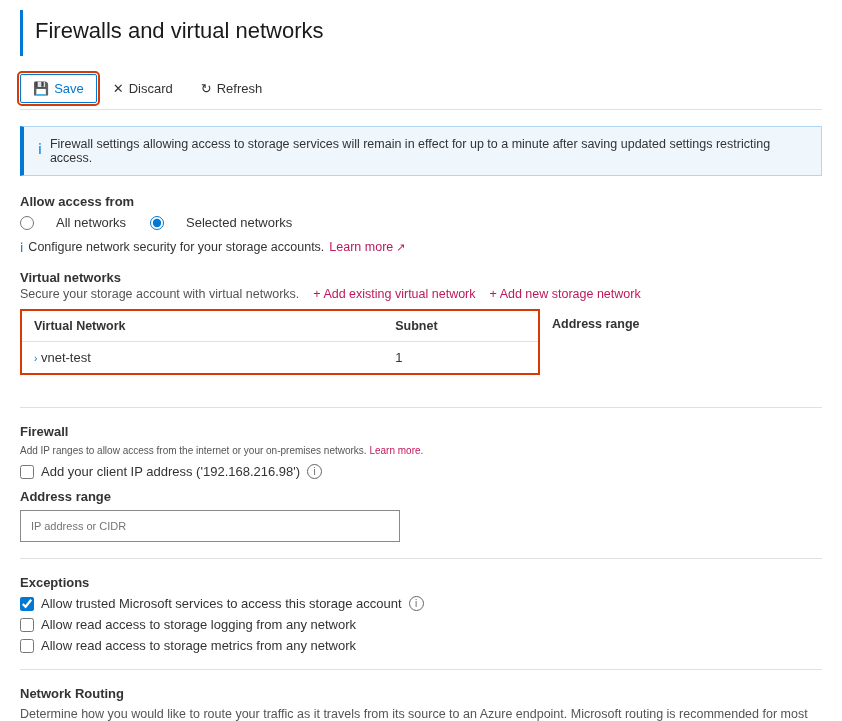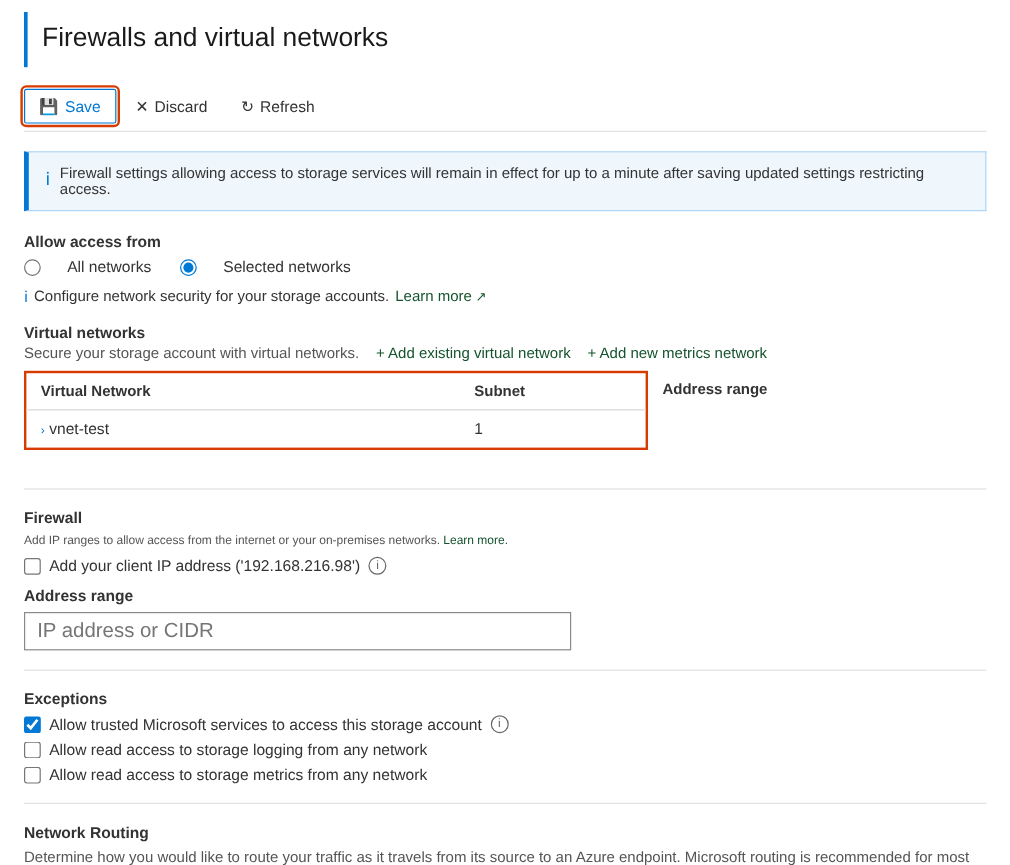--- a/index.html
+++ b/index.html
@@ -112,21 +112,21 @@
       color: #333;
       margin-bottom: 14px;
     }
 
     .info-line .info-icon-sm {
       color: #0078d4;
       font-size: 13px;
     }
 
     .link {
-      color: #14532d;
+      color: #be185d;
       text-decoration: none;
       cursor: pointer;
     }
 
     .link-external::after {
       content: ' ↗';
       font-size: 11px;
     }
 
     .vnet-section-header {
@@ -222,25 +222,25 @@
     }
 
     .address-range-input-label {
       font-weight: 600;
       font-size: 13px;
       margin-bottom: 6px;
       margin-top: 10px;
     }
 
     .address-input {
-      width: 456px;
+      width: 380px;
       height: 32px;
       border: 1px solid #8a8a8a;
       padding: 4px 10px;
-      font-size: 17px;
+      font-size: 11px;
       color: #3b82f6;
       outline: none;
     }
 
     .exceptions-section {
       margin-bottom: 14px;
     }
 
     .info-circle {
       display: inline-flex;
@@ -320,21 +320,21 @@
   <span class="info-icon-sm">ℹ</span>
   <span>Configure network security for your storage accounts.</span>
   <a class="link link-external">Learn more</a>
 </div>
 
 <div class="vnet-section-header">
   <div class="vnet-section-title">Virtual networks</div>
   <div class="vnet-section-desc">
     <span>Secure your storage account with virtual networks.</span>
     <a class="link">+ Add existing virtual network</a>
-    <a class="link">+ Add new metrics network</a>
+    <a class="link">+ Add new storage network</a>
   </div>
 </div>
 
 <div style="position:relative;">
   <div style="display:flex; align-items:flex-start;">
     <div class="vnet-table-wrapper">
       <table class="vnet-table">
         <thead>
           <tr>
             <th style="width:280px;">Virtual Network</th>

